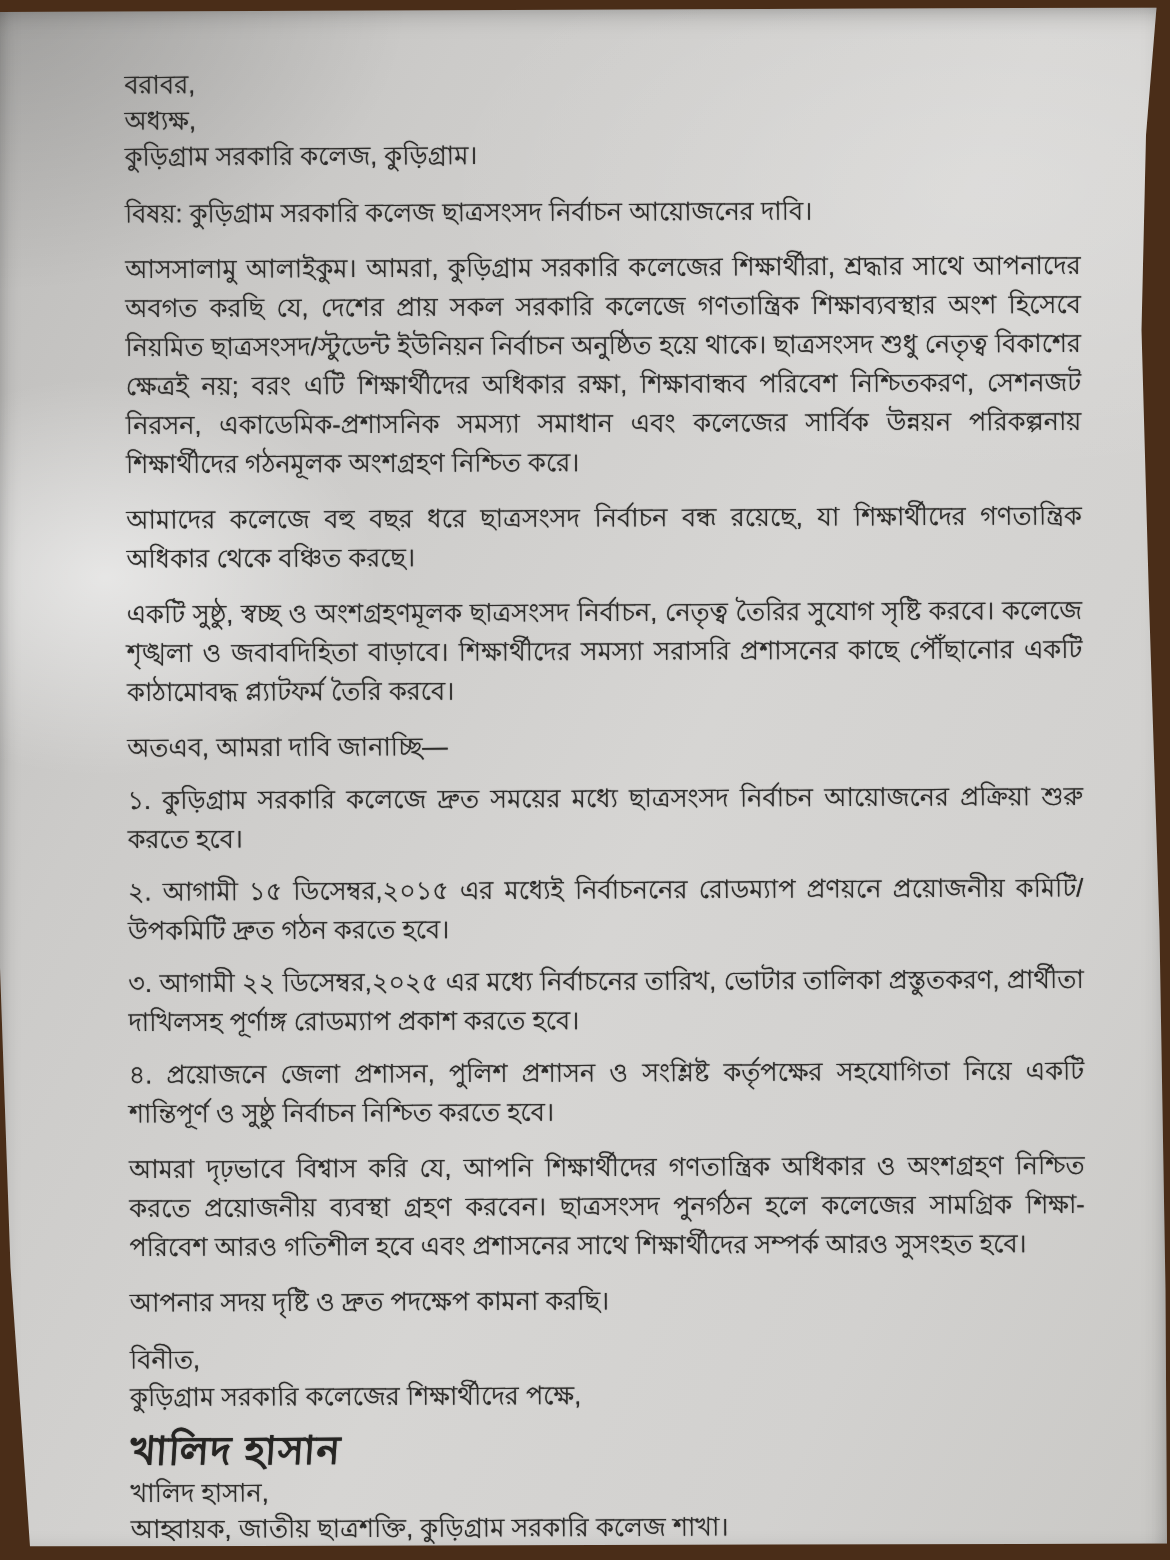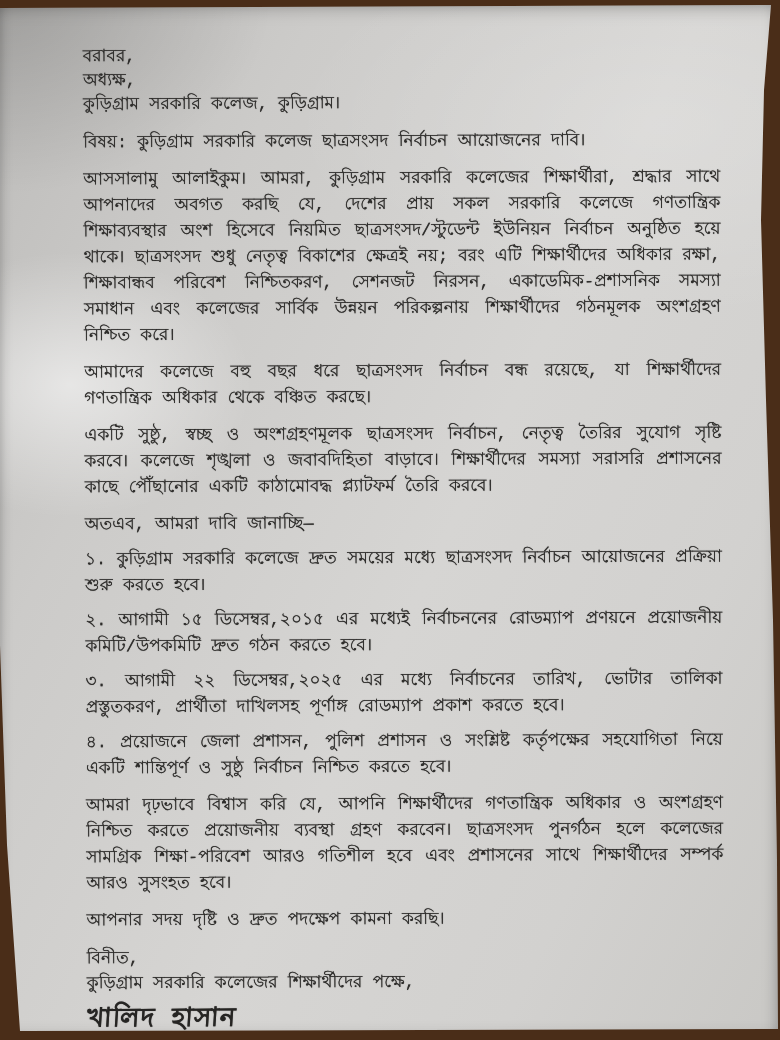--- a/index.html
+++ b/index.html
@@ -9,21 +9,20 @@
     background:#3a2415;
   }
   
   .photo{
     position:relative;width:780px;height:1040px;
     background:
       repeating-linear-gradient(94deg,
         rgba(0,0,0,.25) 0 3px, rgba(255,255,255,.04) 3px 5px, rgba(0,0,0,0) 5px 11px),
       linear-gradient(180deg,#241a12 0%,#57341c 12%,#68412２ 30%,#5b3a20 55%,#4a2d18 80%,#241a12 100%);
     background-color:#4a2d18;
-    font-family:Liberation Mono, monospace;
   }
   
   .paper{
     position:absolute;inset:0;
     clip-path:polygon(
       0px 8px, 771px 5px, 764px 90px, 761px 220px, 766px 400px,
       773px 620px, 777px 860px, 778px 1029px, 20px 1031px,
       7px 845px, 0px 645px);
     background:
       radial-gradient(ellipse 260px 190px at 9% 37%, rgba(255,255,255,.55), rgba(255,255,255,0) 70%),

